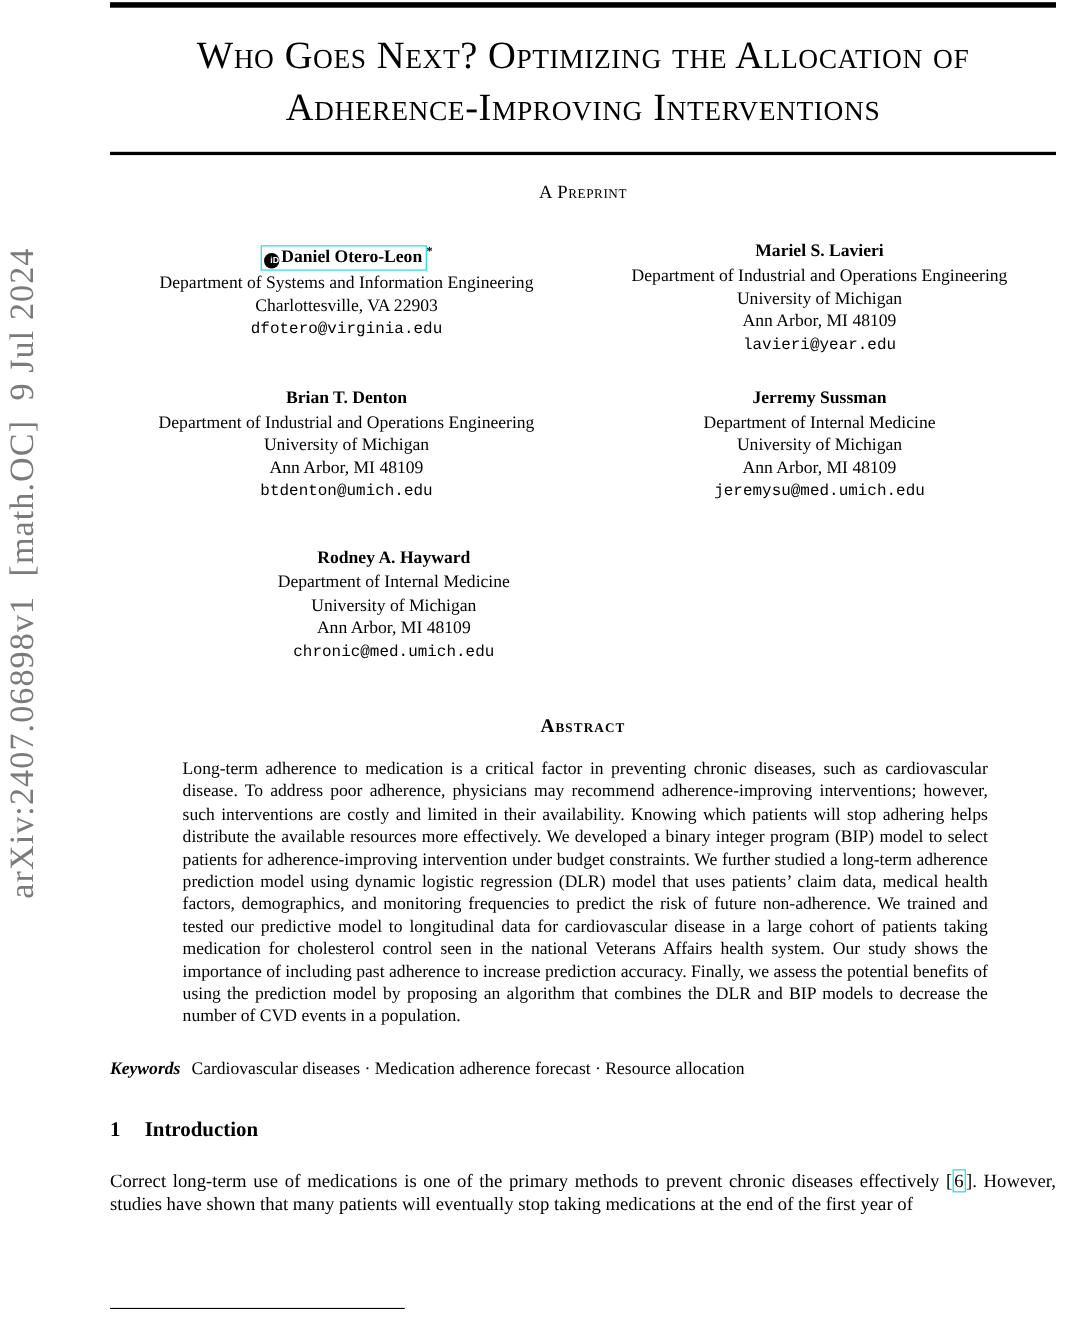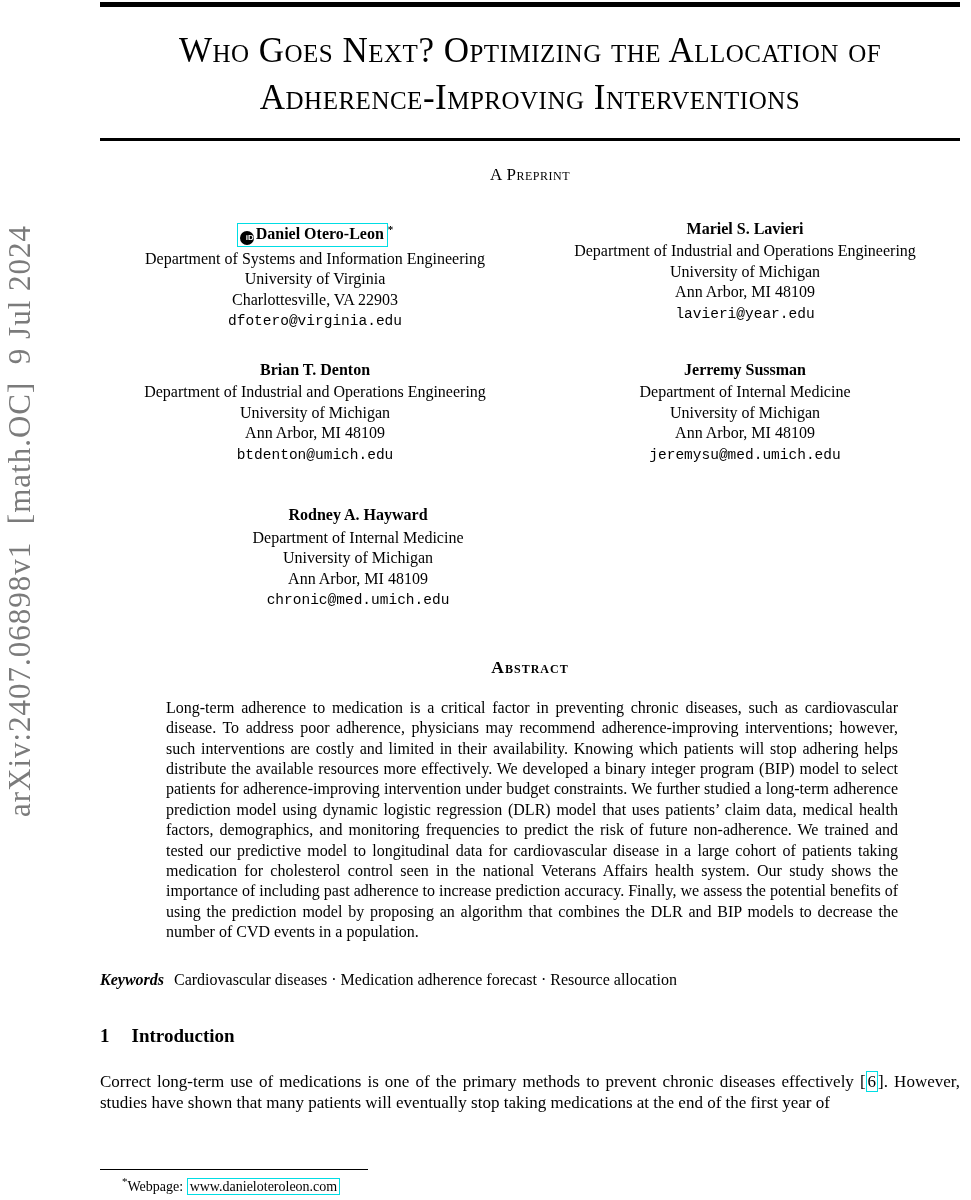--- a/index.html
+++ b/index.html
@@ -84,21 +84,20 @@
     <div class="rule rule-mid"></div>
 
     <div class="preprint">A Preprint</div>
 
     <div class="authors-row row1">
       <div class="author">
         <div class="author-name">
           <span class="link-box"><span class="orcid">iD</span><span style="font-weight:bold">Daniel Otero-Leon</span></span><sup class="fn-mark">*</sup>
         </div>
         <div>Department of Systems and Information Engineering</div>
-        <div>University of Virginia</div>
         <div>Charlottesville, VA 22903</div>
         <div class="email">dfotero@virginia.edu</div>
       </div>
       <div class="author">
         <div class="author-name">Mariel S. Lavieri</div>
         <div>Department of Industrial and Operations Engineering</div>
         <div>University of Michigan</div>
         <div>Ann Arbor, MI 48109</div>
         <div class="email">lavieri@year.edu</div>
       </div>
@@ -145,18 +144,15 @@
     </div>
 
     <div class="body-text">
       <span>Correct long-term use of medications is one of the primary methods to prevent chronic diseases effectively [</span><span class="cite-box">6</span><span>]. However, studies have shown that many patients will eventually stop taking medications at the end of the first year of</span>
     </div>
 
   </div>
 
   <div class="footnote">
     <div class="footnote-rule"></div>
-    <div class="footnote-body">
-      <sup class="fn-mark">*</sup><span>Webpage: </span><span class="footnote-link">www.danieloteroleon.com</span>
-    </div>
   </div>
 
 </div>
 
 </body></html>

